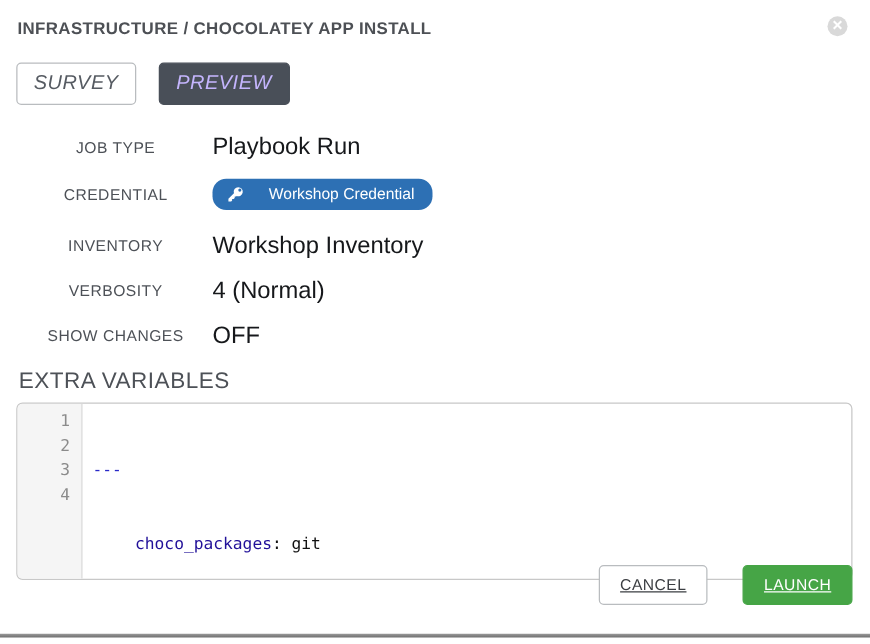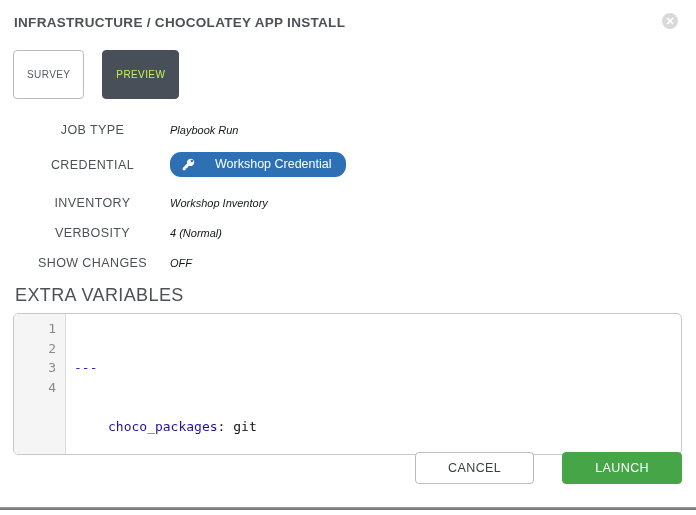--- a/index.html
+++ b/index.html
@@ -35,47 +35,48 @@
     line-height: 16px;
     text-align: center;
     cursor: pointer;
     user-select: none;
   }
 
   
   .tabs { margin: 20px 0 0 13px; display: flex; gap: 18px; }
   .tab {
     display: inline-block;
-    padding: 18px 13px;
-    font-size: 10px;
+    padding: 7px 13px;
+    font-size: 16px;
     letter-spacing: 0.4px;
     border-radius: 4px;
     border: 1px solid #b9bcbf;
     background: #fff;
     color: #565b62;
     cursor: pointer;
+    font-style: italic;
   }
   .tab.active {
     background: var(--tab-active-bg, #494f58);
     border-color: var(--tab-active-bg, #494f58);
-    color: #bef264;
+    color: #c4b5fd;
   }
 
   
   .details { margin: 23px 0 0 15px; text-align: center; }
   .detail-row { display: flex; align-items: center; margin-bottom: 14px; }
   .detail-row.credential-row { margin-bottom: 18px; }
   .detail-label {
     width: 155px;
     flex: 0 0 155px;
     font-size: 12.5px;
     letter-spacing: 0.4px;
     color: #4d5157;
   }
-  .detail-value { font-size: 11px; color: #16181b; font-style: italic; }
+  .detail-value { font-size: 19px; color: #16181b; }
   .detail-row { min-height: 16px; }
 
   .credential-badge {
     display: inline-flex;
     align-items: center;
     gap: 20px;
     background: var(--badge-blue, #2d70b4);
     color: #fff;
     font-size: 12.5px;
     padding: 5px 14px 6px 12px;
@@ -118,26 +119,27 @@
 
   
   .footer {
     position: absolute;
     top: 452px;
     right: 14px;
     display: flex;
     gap: 28px;
   }
   .btn {
-    padding: 8px 32px;
+    padding: 8px 16px;
     font-size: 12.5px;
     letter-spacing: 0.4px;
     border-radius: 4px;
     cursor: pointer;
     font-family: "Liberation Sans", sans-serif;
+    text-decoration: underline;
   }
   .btn-cancel {
     background: #fff;
     border: 1px solid #b9bcbf;
     color: #3b3e42;
   }
   .btn-launch {
     background: var(--launch-green, #46a546);
     border: 1px solid var(--launch-green, #46a546);
     color: #fff;

